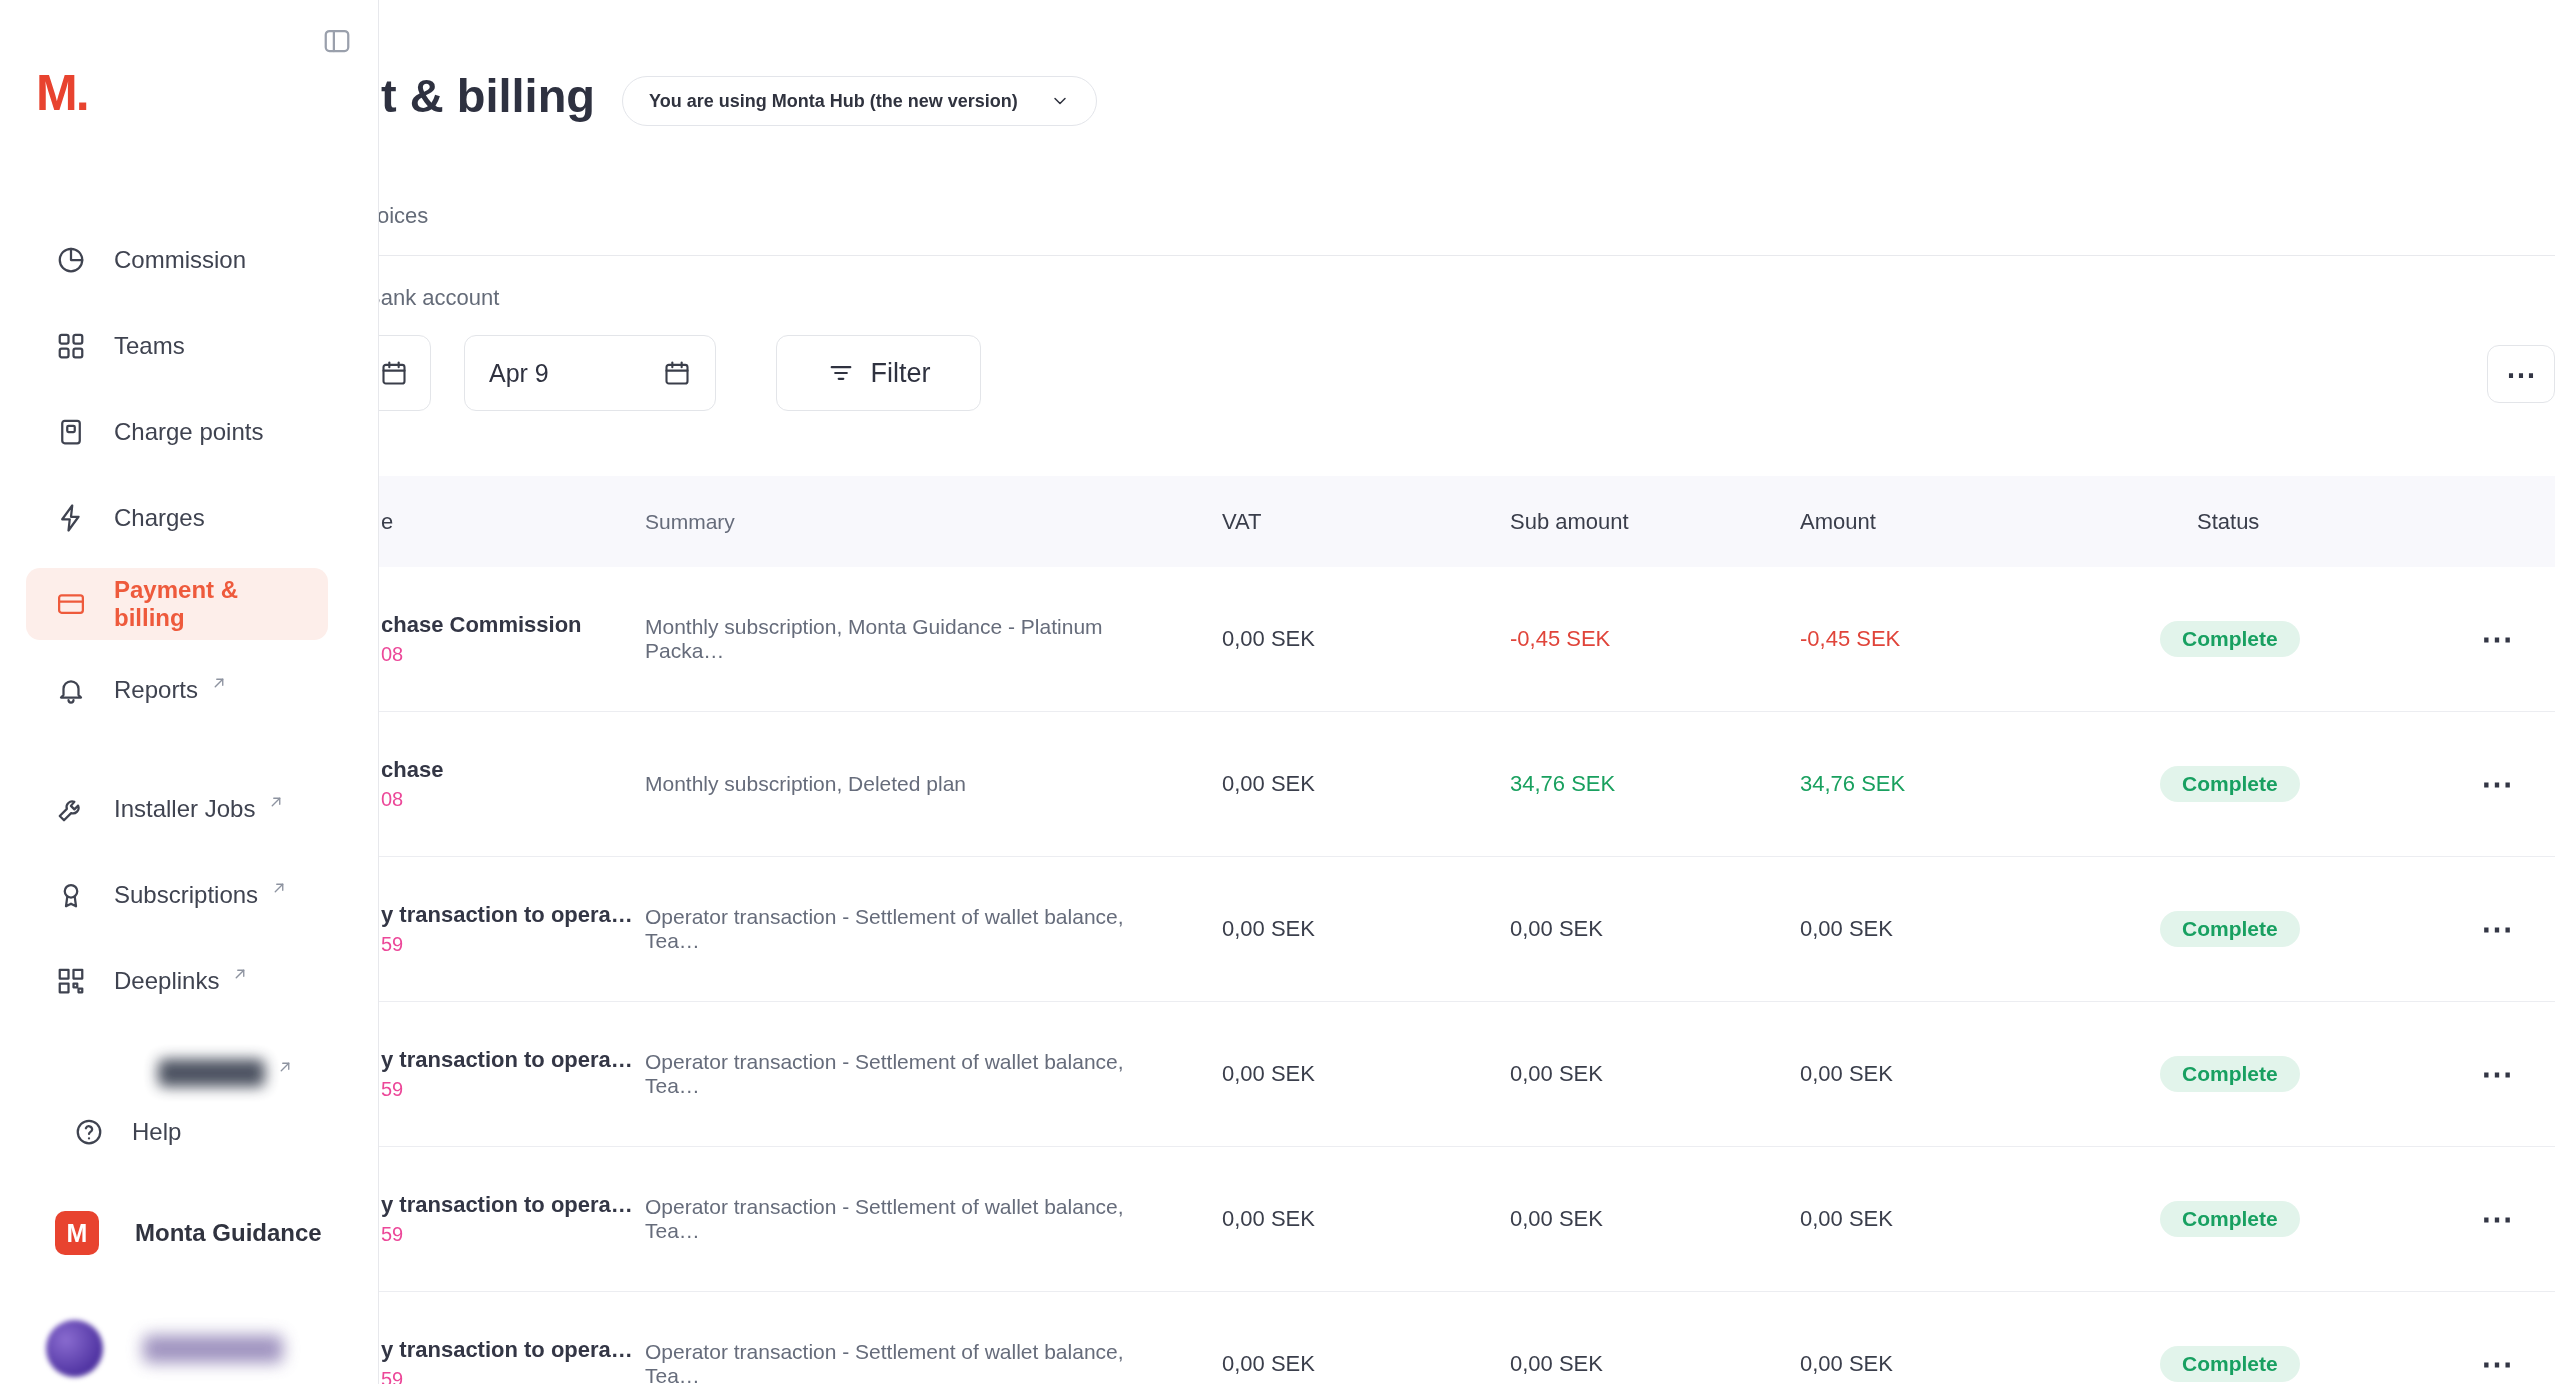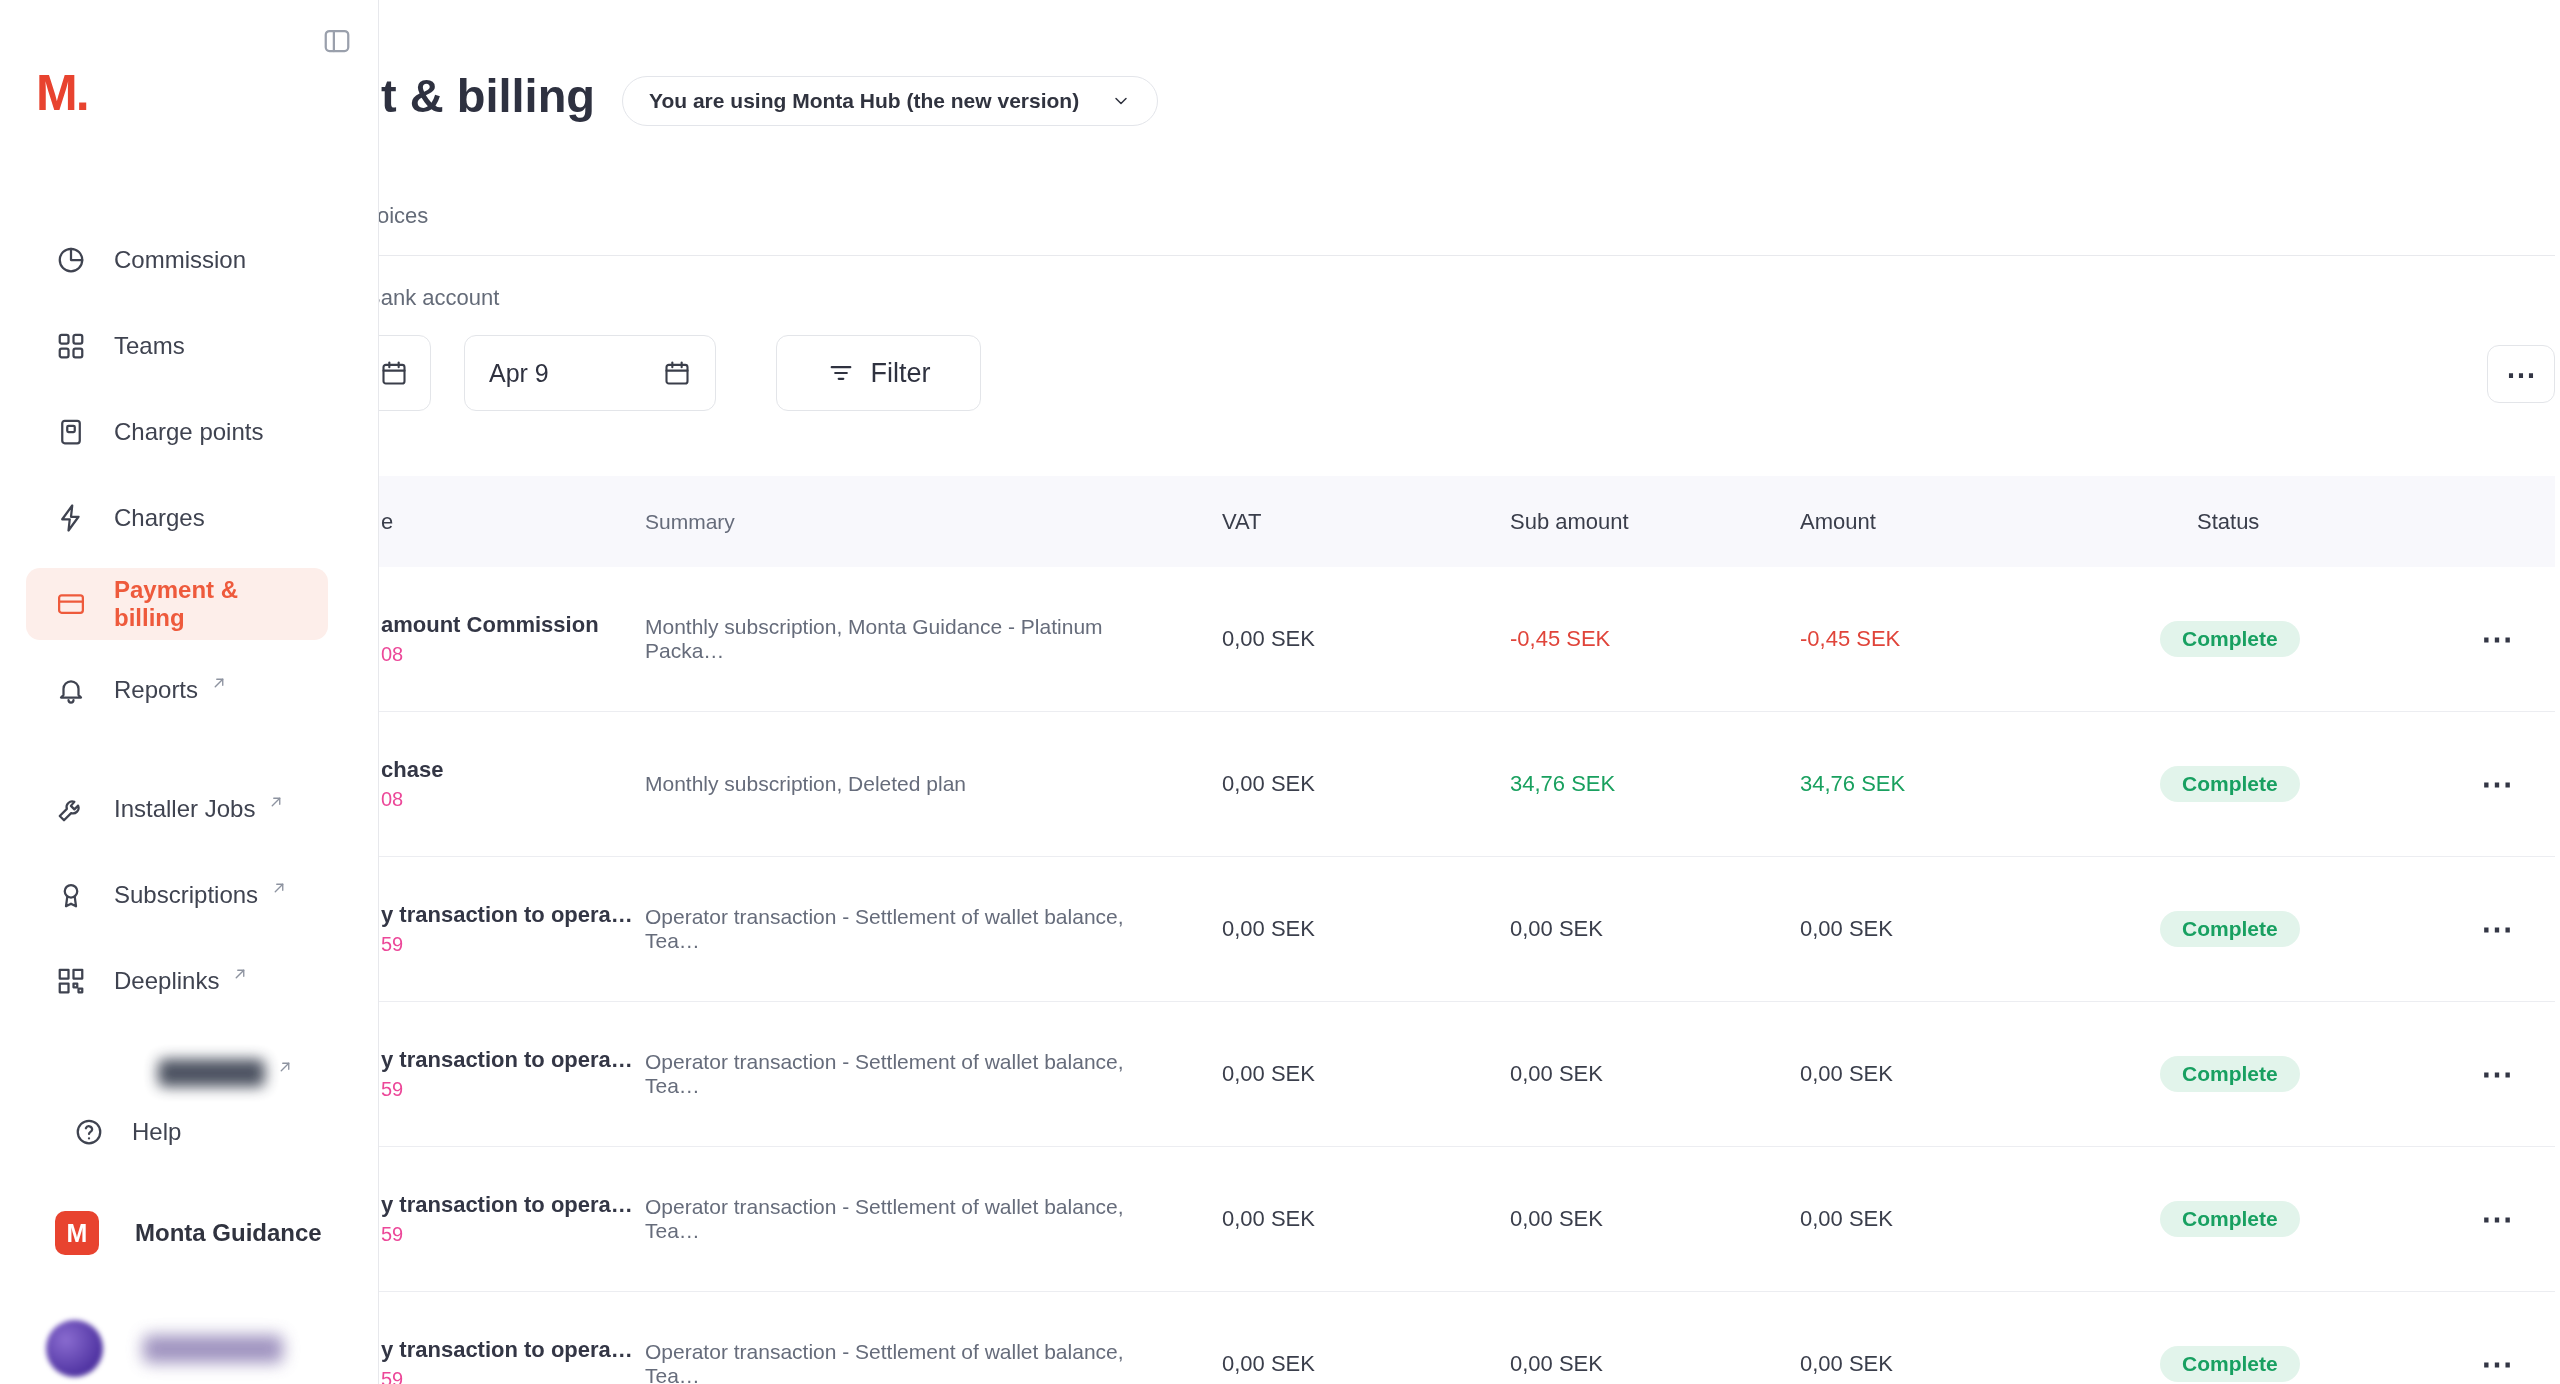--- a/index.html
+++ b/index.html
@@ -60,21 +60,21 @@
   .user-name-redacted {
     width:140px; height:28px; border-radius:6px; background:#8f81b5; filter:blur(8px); opacity:.85;
   }
 
   
   .page-title { position:absolute; left:381px; top:68px; font-size:47px; font-weight:700; color:#2e3140; }
   .version-badge {
     position:absolute; left:622px; top:76px; height:50px; box-sizing:border-box;
     border:1px solid #e3e5ea; border-radius:999px; background:#fff;
     display:flex; align-items:center; gap:32px; padding:0 26px;
-    font-size:21px; font-weight:600; color:#30333f; cursor:pointer;
+    font-size:18px; font-weight:600; color:#30333f; cursor:pointer;
   }
   .version-badge .chev { width:20px; height:20px; }
 
   .tabs { position:absolute; left:366px; top:203px; display:flex; gap:56px;flex-direction:column; }
   .tab { font-size:22px; font-weight:500; color:#646b78; line-height:26px; cursor:pointer; }
   .tabs-underline { position:absolute; left:378px; right:5px; top:255px; height:1px; background:#e8e9ed; }
 
   
   .btn {
     position:absolute; top:335px; height:76px; box-sizing:border-box;
@@ -164,21 +164,21 @@
     <div class="c-summary">Summary</div>
     <div class="c-vat">VAT</div>
     <div class="c-sub">Sub amount</div>
     <div class="c-amount">Amount</div>
     <div class="c-status">Status</div>
     <div></div>
   </div>
   <div>
   <div class="trow">
     <div class="c-type">
-      <div class="t-title">amount Commission</div>
+      <div class="t-title">chase Commission</div>
       <div class="t-sub">08</div>
     </div>
     <div class="c-summary">Monthly subscription, Monta Guidance - Platinum Packa…</div>
     <div class="c-vat">0,00 SEK</div>
     <div class="amount" data-tone="neg">-0,45 SEK</div>
     <div class="amount" data-tone="neg">-0,45 SEK</div>
     <div><span class="status-pill">Complete</span></div>
     <div class="row-action">⋯</div>
   </div>
 

